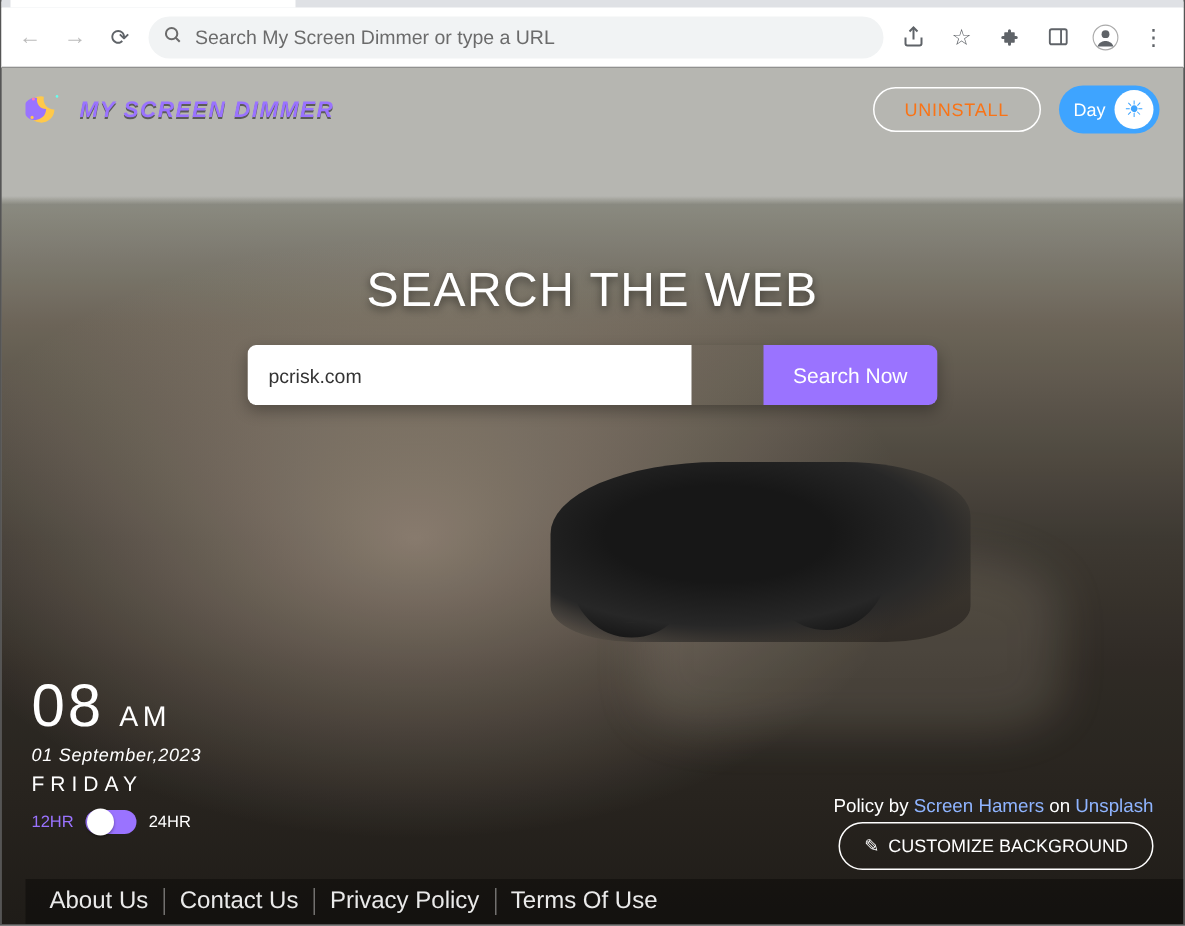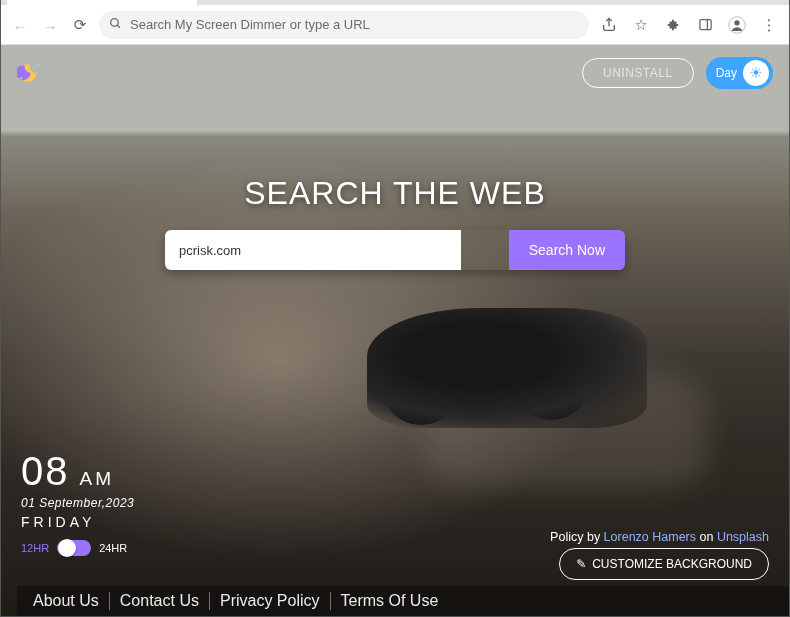--- a/index.html
+++ b/index.html
@@ -34,21 +34,21 @@
 .bg .tire.t2 { left: 510px; top: 295px; }
 
 .overlay { position: absolute; inset: 0; display: flex; flex-direction: column; color: #fff; }
 
 .top-bar { display: flex; align-items: center; padding: 12px 16px 8px 16px; }
 .logo { display: flex; align-items: center; gap: 8px; }
 .logo-mark { width: 28px; height: 28px; position: relative; }
 .logo-mark svg { width:100%; height:100%; }
 .logo-text { font-family: "Arial Black", Arial; font-weight: 900; letter-spacing: 1px; font-size: 15px; color: #9a73ff; font-style: italic; text-shadow: 0 1px 0 rgba(0,0,0,0.5); }
 .top-right { margin-left: auto; display: flex; gap: 12px; align-items: center; }
-.uninstall { border: 1.5px solid #fff; background: transparent; color: #e5e5e5; padding: 7px 20px; border-radius: 20px; font-size: 12px; letter-spacing: 0.5px; }
+.uninstall { border: 1.5px solid #fff; background: transparent; color: #f97316; padding: 7px 20px; border-radius: 20px; font-size: 12px; letter-spacing: 0.5px; }
 .daytoggle { background: #3ea4ff; border-radius: 18px; height: 32px; display: flex; align-items: center; padding: 2px 4px 2px 10px; gap: 6px; color: #fff; font-size: 12px; }
 .daytoggle .knob { width: 26px; height: 26px; border-radius: 50%; background: #fff; display:flex; align-items:center; justify-content:center; color:#3ea4ff; font-size:15px; }
 
 .center { flex: 1; display: flex; flex-direction: column; align-items: center; justify-content: flex-start; padding-top: 78px; }
 .headline { font-size: 32px; font-weight: 500; letter-spacing: 1px; color: #fff; text-shadow: 0 2px 6px rgba(0,0,0,0.5); margin-bottom: 18px; }
 .searchbar { display: flex; width: 460px; height: 40px; border-radius: 6px; overflow: hidden; box-shadow: 0 4px 10px rgba(0,0,0,0.3); }
 .searchbar input { flex:1; border:none; padding: 0 14px; font-size: 13px; color:#333; outline: none; }
 .searchbtn { background: #9a73ff; color:#fff; border:none; padding: 0 20px; font-size: 14px; margin-left: 48px; }
 
 
@@ -147,20 +147,21 @@
         <div class="logo">
           <span class="logo-mark">
             <svg viewBox="0 0 32 32">
                 <path d="M22 16a10 10 0 1 1-8-9.8A8 8 0 0 0 22 16z" fill="#ffc94a"></path>
                 <path d="M22 16a10 10 0 1 1-8-9.8A8 8 0 0 0 22 16z" fill="#9a73ff" transform="translate(-3 2) scale(0.85)"></path>
                 <circle cx="6" cy="8" r="1.2" fill="#ff7ab3"></circle>
                 <circle cx="5" cy="22" r="1.2" fill="#ffc94a"></circle>
                 <circle cx="24" cy="6" r="1" fill="#6fe"></circle>
               </svg>
           </span>
+          <span class="logo-text">MY SCREEN DIMMER</span>
         </div>
         <div class="top-right">
           <button class="uninstall">UNINSTALL</button>
           <div class="daytoggle">
             <span>Day</span>
             <span class="knob">☀</span>
           </div>
         </div>
       </div>
 
@@ -182,21 +183,21 @@
         <div class="hr-toggle">
           <span class="lbl12">12HR</span>
           <span class="track">
               <span class="knob2"></span>
             </span>
           <span class="lbl24">24HR</span>
         </div>
       </div>
 
       <div class="credits">
-        <span>Policy by </span><a href="#">Lorenzo Hamers</a><span> on </span><a href="#">Unsplash</a>
+        <span>Policy by </span><a href="#">Screen Hamers</a><span> on </span><a href="#">Unsplash</a>
       </div>
 
       <button class="customize">
         <span>✎</span>
         <span>CUSTOMIZE BACKGROUND</span>
       </button>
 
       <div class="footer">
         <a href="#">About Us</a>
         <a href="#">Contact Us</a>

